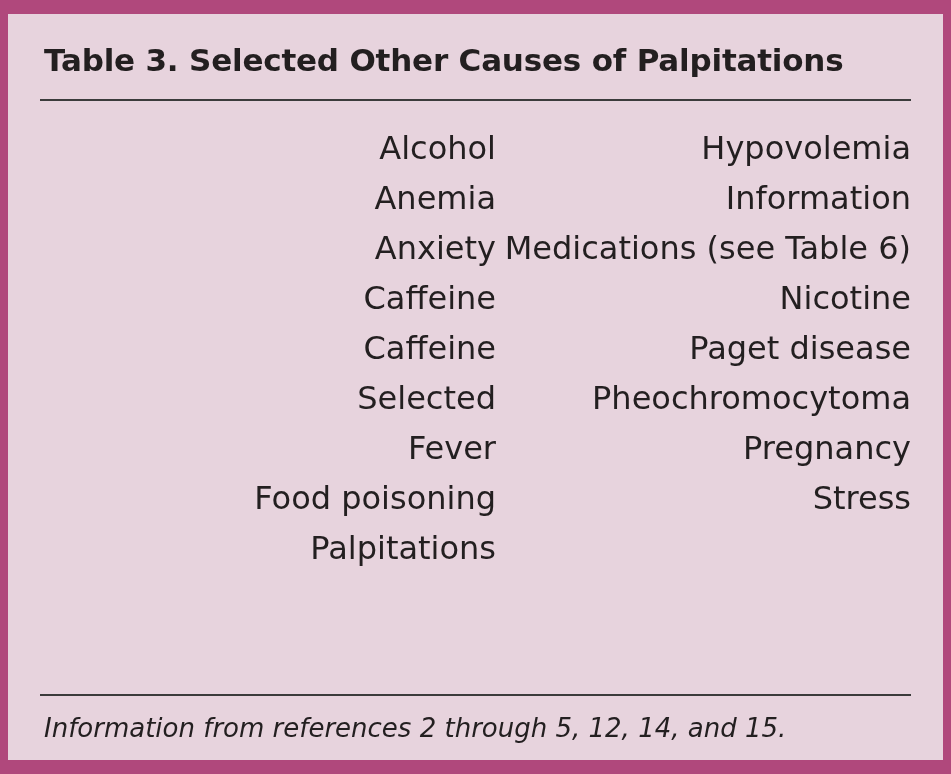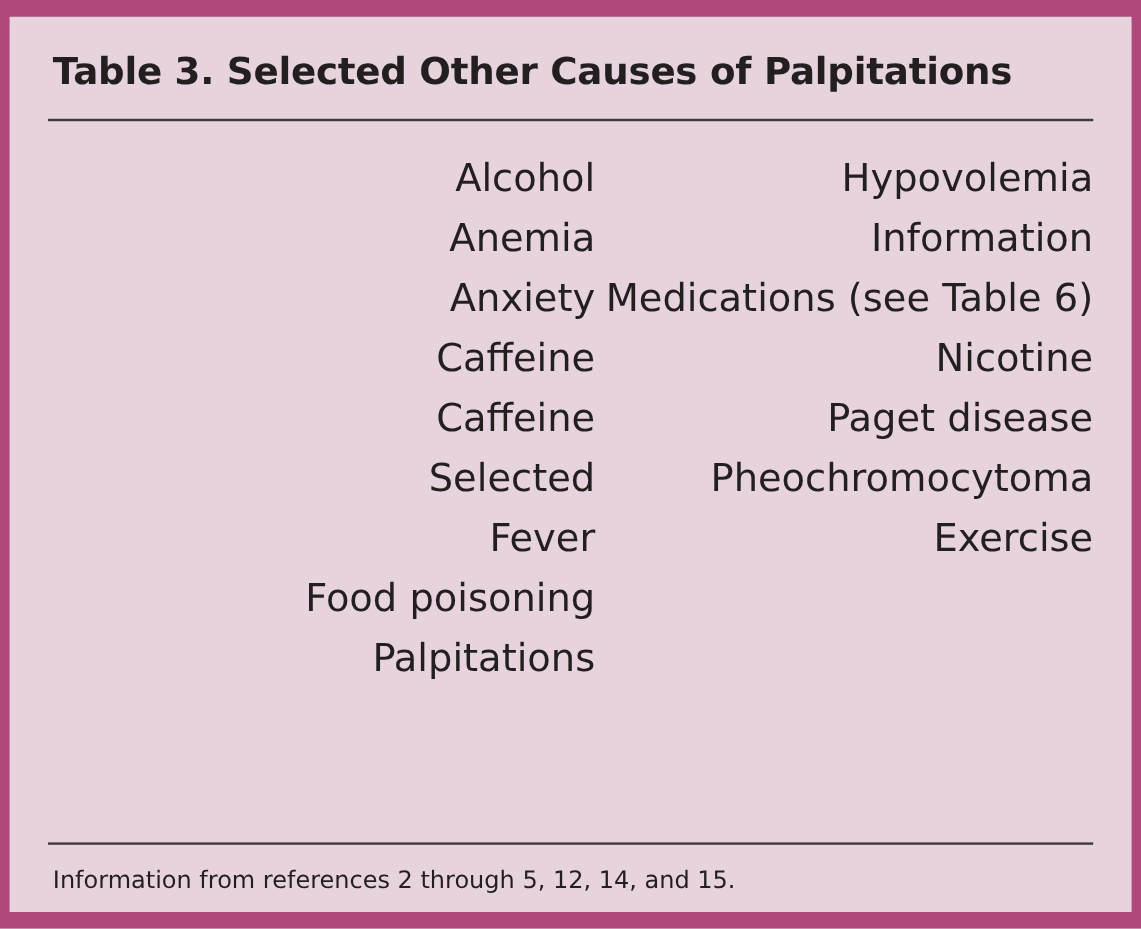--- a/index.html
+++ b/index.html
@@ -66,21 +66,22 @@
     flex: 1 1 auto;
   }
   .entry {
     font-size: 32px;
     color: #231f20;
     line-height: 50px;
     white-space: nowrap;
     text-align: right;
   }
   .footnote {
-    font-size: 20px;
+    font-size: 26px;
+    font-style: italic;
     color: #231f20;
     padding: 16px 2px 0 6px;
     line-height: 1.3;
   }
 </style>
 </head>
 <body>
 
 <div class="table-card">
   <div class="inner">
@@ -103,21 +104,22 @@
         <div class="entry">Palpitations</div>
       </div>
 
       <div class="col col-right">
         <div class="entry">Hypovolemia</div>
         <div class="entry">Information</div>
         <div class="entry">Medications (see Table 6)</div>
         <div class="entry">Nicotine</div>
         <div class="entry">Paget disease</div>
         <div class="entry">Pheochromocytoma</div>
-        <div class="entry">Exercise</div>
+        <div class="entry">Pregnancy</div>
+        <div class="entry">Stress</div>
       </div>
 
     </div>
 
     <div class="rule bottom"></div>
 
     <div class="footnote">Information from references 2 through 5, 12, 14, and 15.</div>
 
   </div>
 </div>

